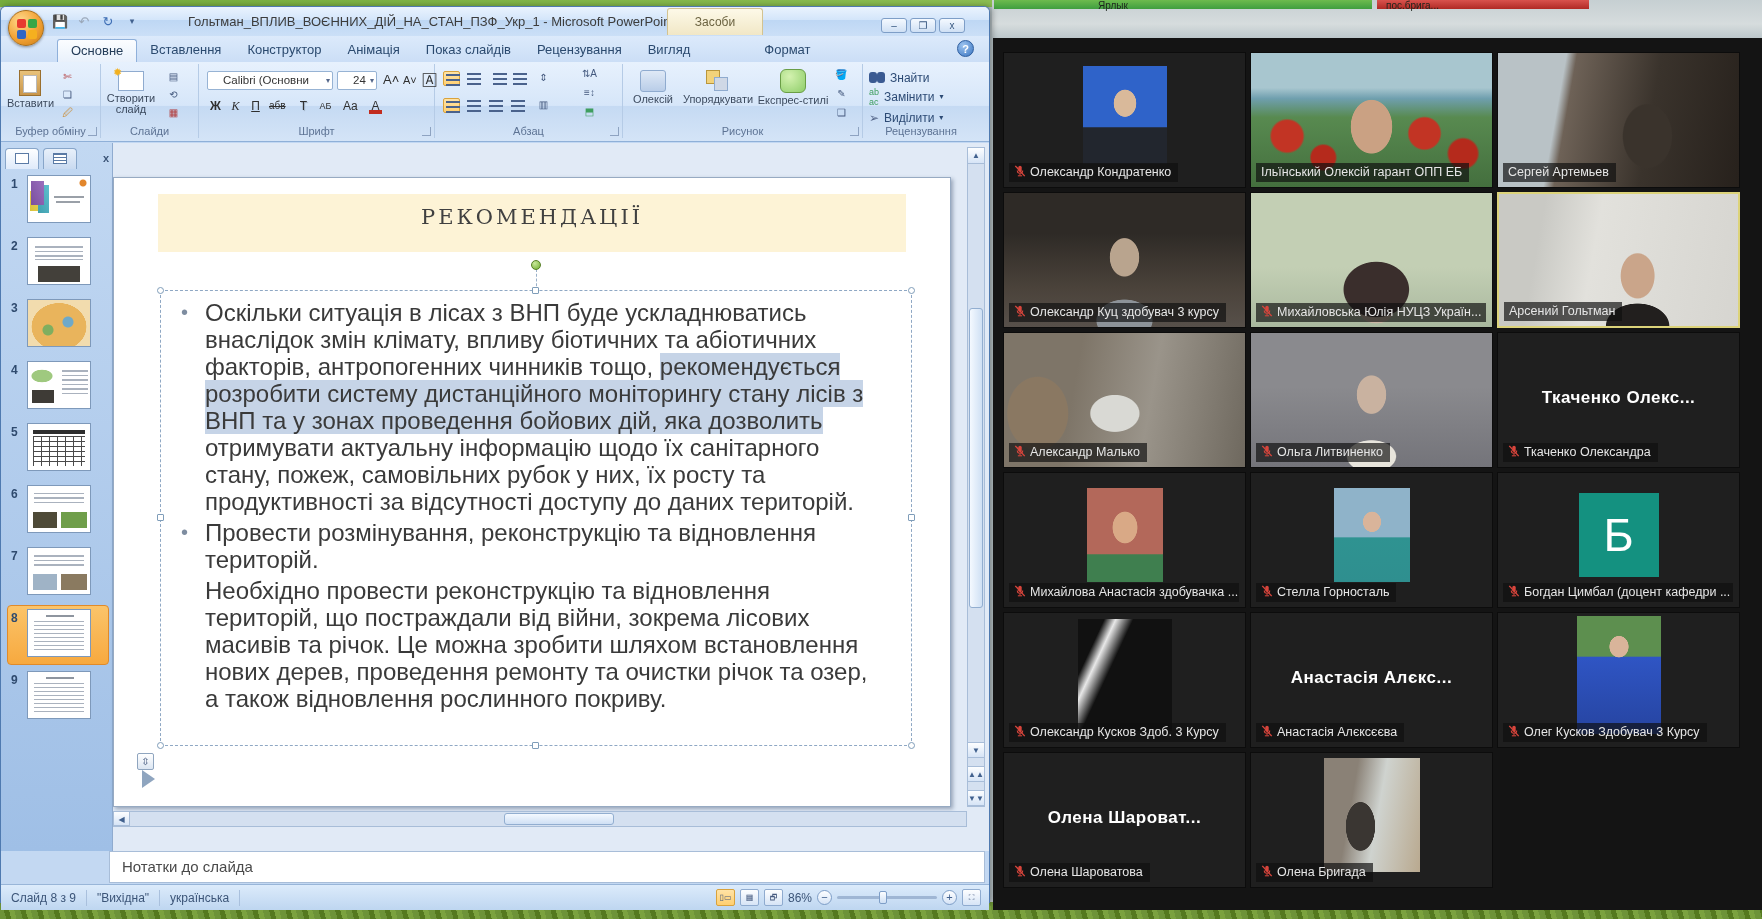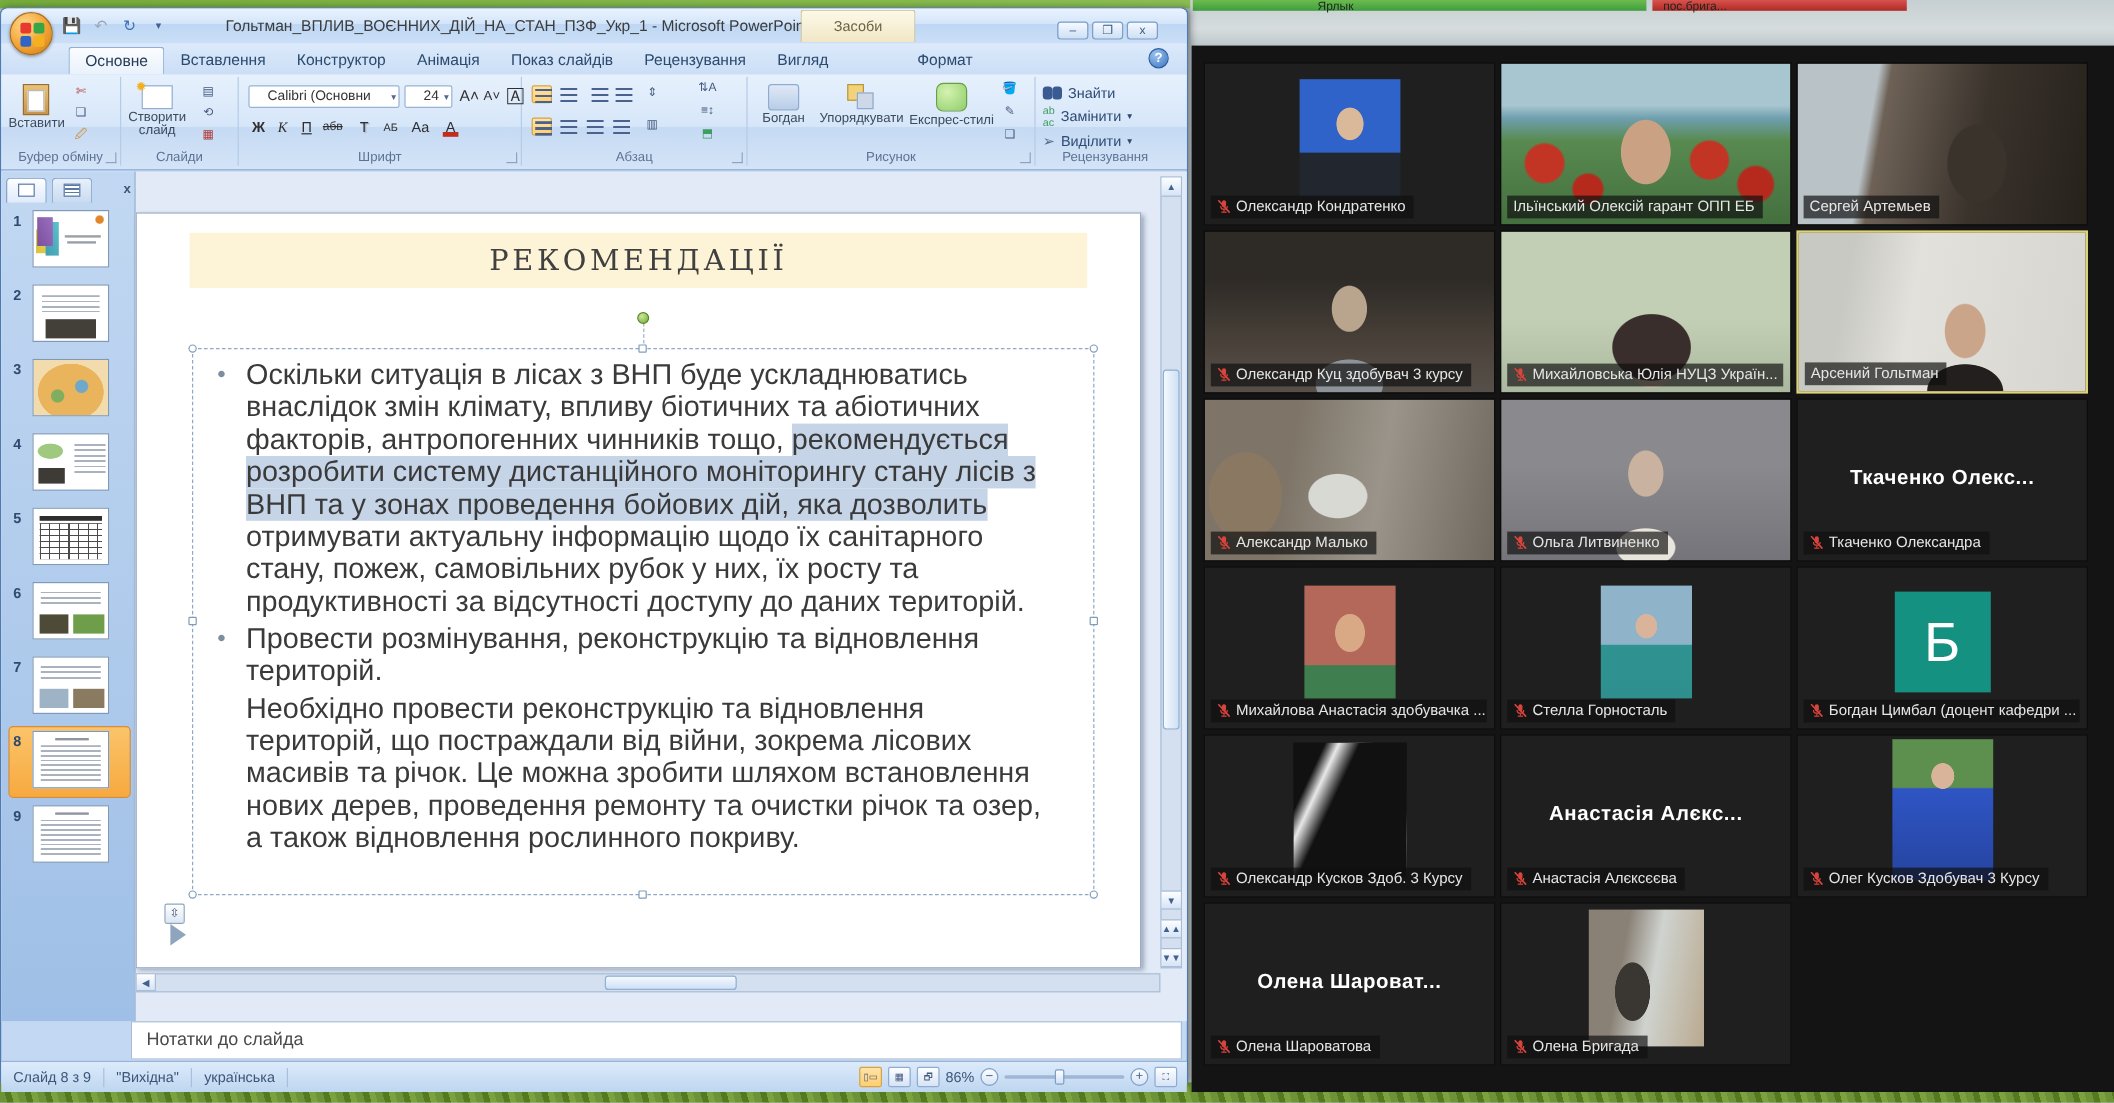--- a/index.html
+++ b/index.html
@@ -121,23 +121,23 @@
   .k-photos2b{background-image:linear-gradient(#9fb3c6,#9fb3c6),linear-gradient(#8a7a60,#8a7a60),
     repeating-linear-gradient(to bottom,#aab2be 0 1.5px,transparent 1.5px 4.5px);
     background-size:24px 16px,26px 16px,50px 12px;background-position:5px 26px,33px 26px,6px 7px;}
   .k-text{background-image:linear-gradient(#8e959f,#8e959f),
     repeating-linear-gradient(to bottom,#aab2be 0 1.5px,transparent 1.5px 4px);
     background-size:28px 2px,50px 30px;background-position:18px 5px,6px 11px;}
 
   
   #slide{left:112px;top:34px;width:838px;height:630px;background:#fff;border:1px solid #97aac2;
        box-shadow:2px 2px 4px rgba(60,80,110,.45);}
-  #slide-titleband{left:44px;top:16px;width:748px;height:46px;background:var(--band);
+  #slide-titleband{left:44px;top:16px;width:748px;height:58px;background:var(--band);
        text-align:center;font-family:"DejaVu Serif","Liberation Serif",serif;
-       font-size:24px;letter-spacing:3px;color:#404040;line-height:46px;}
+       font-size:21px;letter-spacing:3px;color:#404040;line-height:46px;}
   #textbox{left:46px;top:112px;width:752px;height:456px;border:1.5px dashed #8fa8c4;}
   .handle{position:absolute;width:7px;height:7px;background:#fff;border:1px solid #7f9db9;border-radius:50%;z-index:3;}
   .handle.sq{border-radius:1px;}
   #rotate-stem{left:50%;top:-22px;width:1px;height:22px;border-left:1px dashed #9ab0c8;}
   #rotate-handle{left:calc(50% - 5px);top:-31px;width:10px;height:10px;border-radius:50%;
        background:radial-gradient(circle at 35% 30%,#c9e89a,#6fae2f);border:1px solid #567f25;z-index:4;}
   #sl-text{position:absolute;left:14px;top:8px;width:700px;font-size:24px;line-height:27px;color:#3a3a3a;}
   .para{position:relative;margin-bottom:4px;}
   .para .bullet{position:absolute;left:6px;top:0;color:#7e8da0;font-size:20px;}
   .para .ptx{display:block;margin-left:30px;}
@@ -173,21 +173,21 @@
        background:linear-gradient(180deg,#fdfeff,#cfe0f4);border:1px solid #7e9ec7;}
   .zround{width:15px;height:15px;border-radius:50%;border:1px solid #7e9ec7;text-align:center;
        line-height:13px;font-size:11px;color:#41618e;background:linear-gradient(180deg,#fdfeff,#d6e4f6);}
 
   
   #zoomwin{left:993px;top:38px;width:769px;height:872px;background:#141414;}
   #zoom-grid{position:absolute;left:10px;top:14px;width:749px;display:grid;
        grid-template-columns:repeat(3,243px);grid-auto-rows:136px;gap:4px;}
   .tile{position:relative;background:#1f1f1f;border:1px solid #0c0c0c;overflow:hidden;}
   .tile.active{border:2px solid var(--active);}
-  .plabel{position:absolute;left:5px;bottom:5px;display:flex;align-items:center;gap:4px;
+  .plabel{position:absolute;left:5px;bottom:5px;display:flex;gap:4px;
        background:rgba(15,15,15,.68);color:#e6e6e6;font-size:12.5px;padding:2px 7px 3px 5px;
        max-width:230px;white-space:nowrap;overflow:hidden;margin-top:14px;}
   .pmic{display:flex;}
   .pcname{position:absolute;left:0;right:0;top:50%;transform:translateY(-60%);text-align:center;
        color:#fff;font-size:17px;font-weight:bold;letter-spacing:.5px;}
   .pavatar{position:absolute;left:50%;top:46%;transform:translate(-50%,-50%);}
   .pinitial{position:absolute;left:50%;top:46%;transform:translate(-50%,-50%);width:80px;height:84px;
        background:var(--teal);color:#fff;font-size:46px;text-align:center;line-height:84px;}
   
   .ph-ilinskyi{background:
@@ -368,21 +368,21 @@
       <span class="ric" style="left:146px;top:3px;">⇅A</span>
       <span class="ric" style="left:146px;top:22px;">≡↕</span>
       <span class="ric" style="left:146px;top:41px;color:#3f9e5f;">⬒</span>
       <div class="rglabel">Абзац</div>
       <span class="launcher"></span>
     </div>
 
     <div class="rgroup" style="left:622px;width:240px;">
       <div class="bigbtn" style="left:6px;width:48px;">
         <div style="width:26px;height:22px;margin:3px auto 0;background:linear-gradient(180deg,#dfe9f6,#b9cde8);border:1px solid #8fabcf;border-radius:3px;"></div>
-        <div class="cap">Богдан</div>
+        <div class="cap">Олексій</div>
       </div>
       <div class="bigbtn" style="left:58px;width:74px;">
         <div style="width:24px;height:22px;margin:3px auto 0;position:relative;">
           <span style="position:absolute;left:0;top:0;width:14px;height:14px;background:#f2d27a;border:1px solid #b9963c;"></span>
           <span style="position:absolute;left:8px;top:7px;width:14px;height:14px;background:#cfd8e6;border:1px solid #8fabcf;"></span>
         </div>
         <div class="cap">Упорядкувати</div>
       </div>
       <div class="bigbtn" style="left:134px;width:72px;">
         <div style="width:26px;height:24px;margin:2px auto 0;background:radial-gradient(circle at 35% 30%,#d4f2b0,#8fce6a);border:1px solid #6a9e46;border-radius:6px;"></div>

